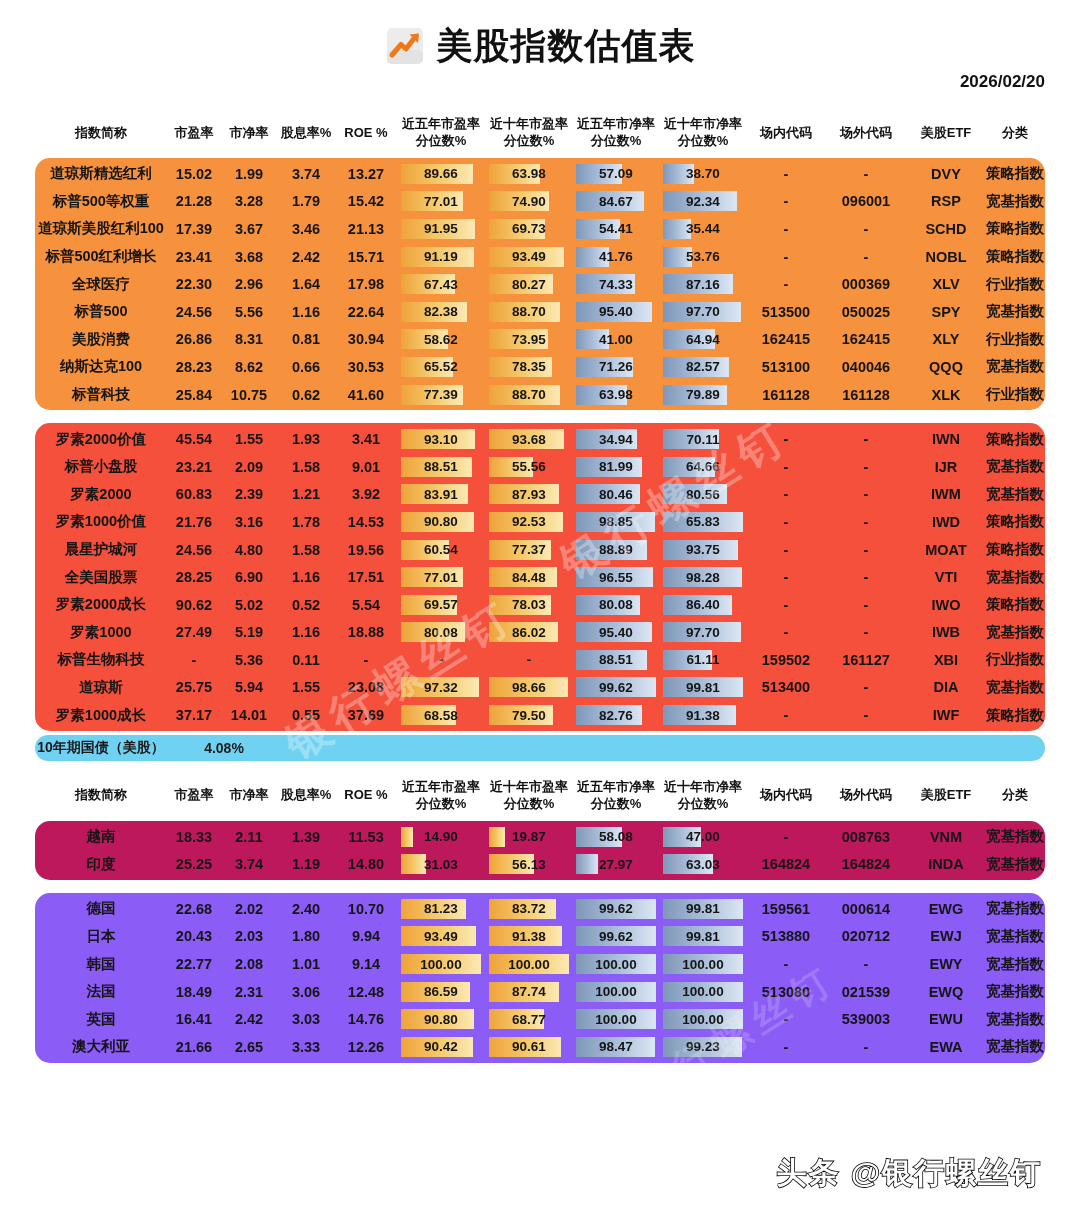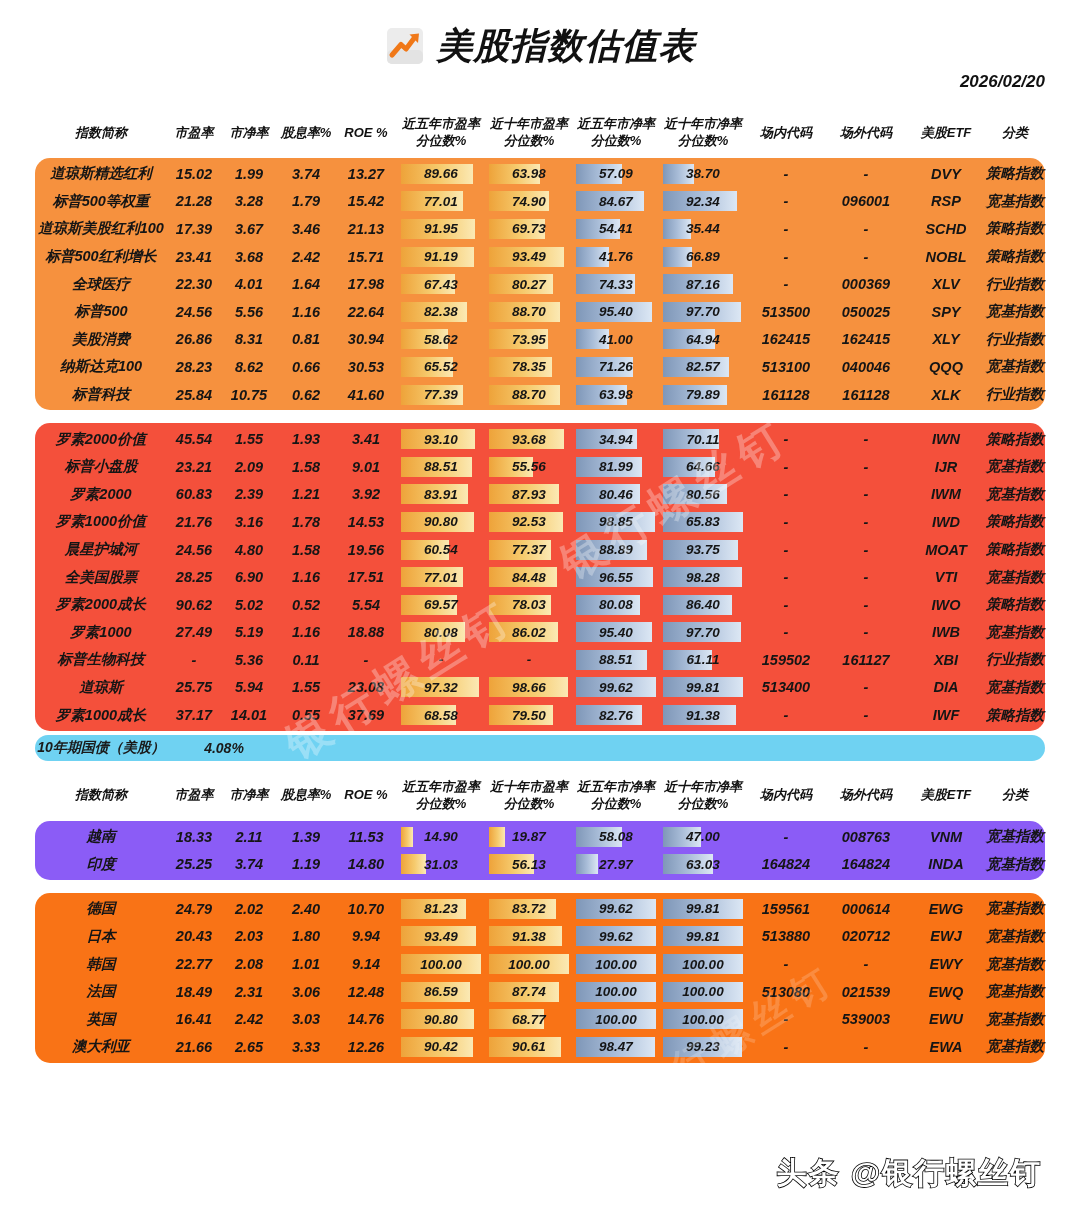--- a/index.html
+++ b/index.html
@@ -4,21 +4,21 @@
 <style>
   * { margin:0; padding:0; box-sizing:border-box; }
   html,body { width:1080px; height:1206px; }
   body {
     background:#ffffff;
     font-family:"Liberation Sans","DejaVu Sans",sans-serif;
     color:#1a1a1a;
     position:relative;
     overflow:hidden;
   }
-  .wrap { padding:22px 35px 4px 35px; position:relative;font-style:italic; }
+  .wrap { padding:22px 35px 4px 35px; position:relative; }
 
   .title-row { display:flex; justify-content:center; align-items:center; gap:12px; height:48px; }
   .title-row h1 { font-size:36px; font-weight:800; letter-spacing:1px; color:#111; }
   .chart-emoji { width:40px; height:40px; flex:0 0 auto; }
 
   .date { text-align:right; font-size:17px; font-weight:700; margin-top:2px; height:22px; color:#111; }
 
   .grid {
     display:grid;
     grid-template-columns:132px 54px 56px 58px 62px 88px 88px 86px 88px 78px 82px 78px 1fr;
@@ -191,31 +191,31 @@
           <div class="pct">
             <div class="bar pe-bar" style="width: 93.49%;"></div>
             <span class="bar-label">93.49</span>
           </div>
           <div class="pct">
             <div class="bar pb-bar" style="width: 41.76%;"></div>
             <span class="bar-label">41.76</span>
           </div>
           <div class="pct">
             <div class="bar pb-bar" style="width: 35.82%;"></div>
-            <span class="bar-label">66.89</span>
+            <span class="bar-label">53.76</span>
           </div>
           <div class="td">-</div>
           <div class="td">-</div>
           <div class="td">NOBL</div>
           <div class="td">策略指数</div>
         </div>
         <div class="grid row">
           <div class="td">全球医疗</div>
           <div class="td">22.30</div>
-          <div class="td">4.01</div>
+          <div class="td">2.96</div>
           <div class="td">1.64</div>
           <div class="td">17.98</div>
           <div class="pct">
             <div class="bar pe-bar" style="width: 67.43%;"></div>
             <span class="bar-label">67.43</span>
           </div>
           <div class="pct">
             <div class="bar pe-bar" style="width: 80.27%;"></div>
             <span class="bar-label">80.27</span>
           </div>
@@ -658,21 +658,21 @@
 分位数%</div>
         <div class="th">近五年市净率
 分位数%</div>
         <div class="th">近十年市净率
 分位数%</div>
         <div class="th">场内代码</div>
         <div class="th">场外代码</div>
         <div class="th">美股ETF</div>
         <div class="th">分类</div>
       </div>
-    <div class="section" style="background: #8b5cf6;">
+    <div class="section" style="background: #be185d;">
         <div class="grid row">
           <div class="td">越南</div>
           <div class="td">18.33</div>
           <div class="td">2.11</div>
           <div class="td">1.39</div>
           <div class="td">11.53</div>
           <div class="pct">
             <div class="bar pe-bar" style="width: 14.9%;"></div>
             <span class="bar-label">14.90</span>
           </div>
@@ -714,24 +714,24 @@
           <div class="pct">
             <div class="bar pb-bar" style="width: 63.03%;"></div>
             <span class="bar-label">63.03</span>
           </div>
           <div class="td">164824</div>
           <div class="td">164824</div>
           <div class="td">INDA</div>
           <div class="td">宽基指数</div>
         </div>
       </div>
-    <div class="section" style="background: #f97316;">
+    <div class="section" style="background: #8b5cf6;">
         <div class="grid row">
           <div class="td">德国</div>
-          <div class="td">24.79</div>
+          <div class="td">22.68</div>
           <div class="td">2.02</div>
           <div class="td">2.40</div>
           <div class="td">10.70</div>
           <div class="pct">
             <div class="bar pe-bar" style="width: 81.23%;"></div>
             <span class="bar-label">81.23</span>
           </div>
           <div class="pct">
             <div class="bar pe-bar" style="width: 83.72%;"></div>
             <span class="bar-label">83.72</span>

